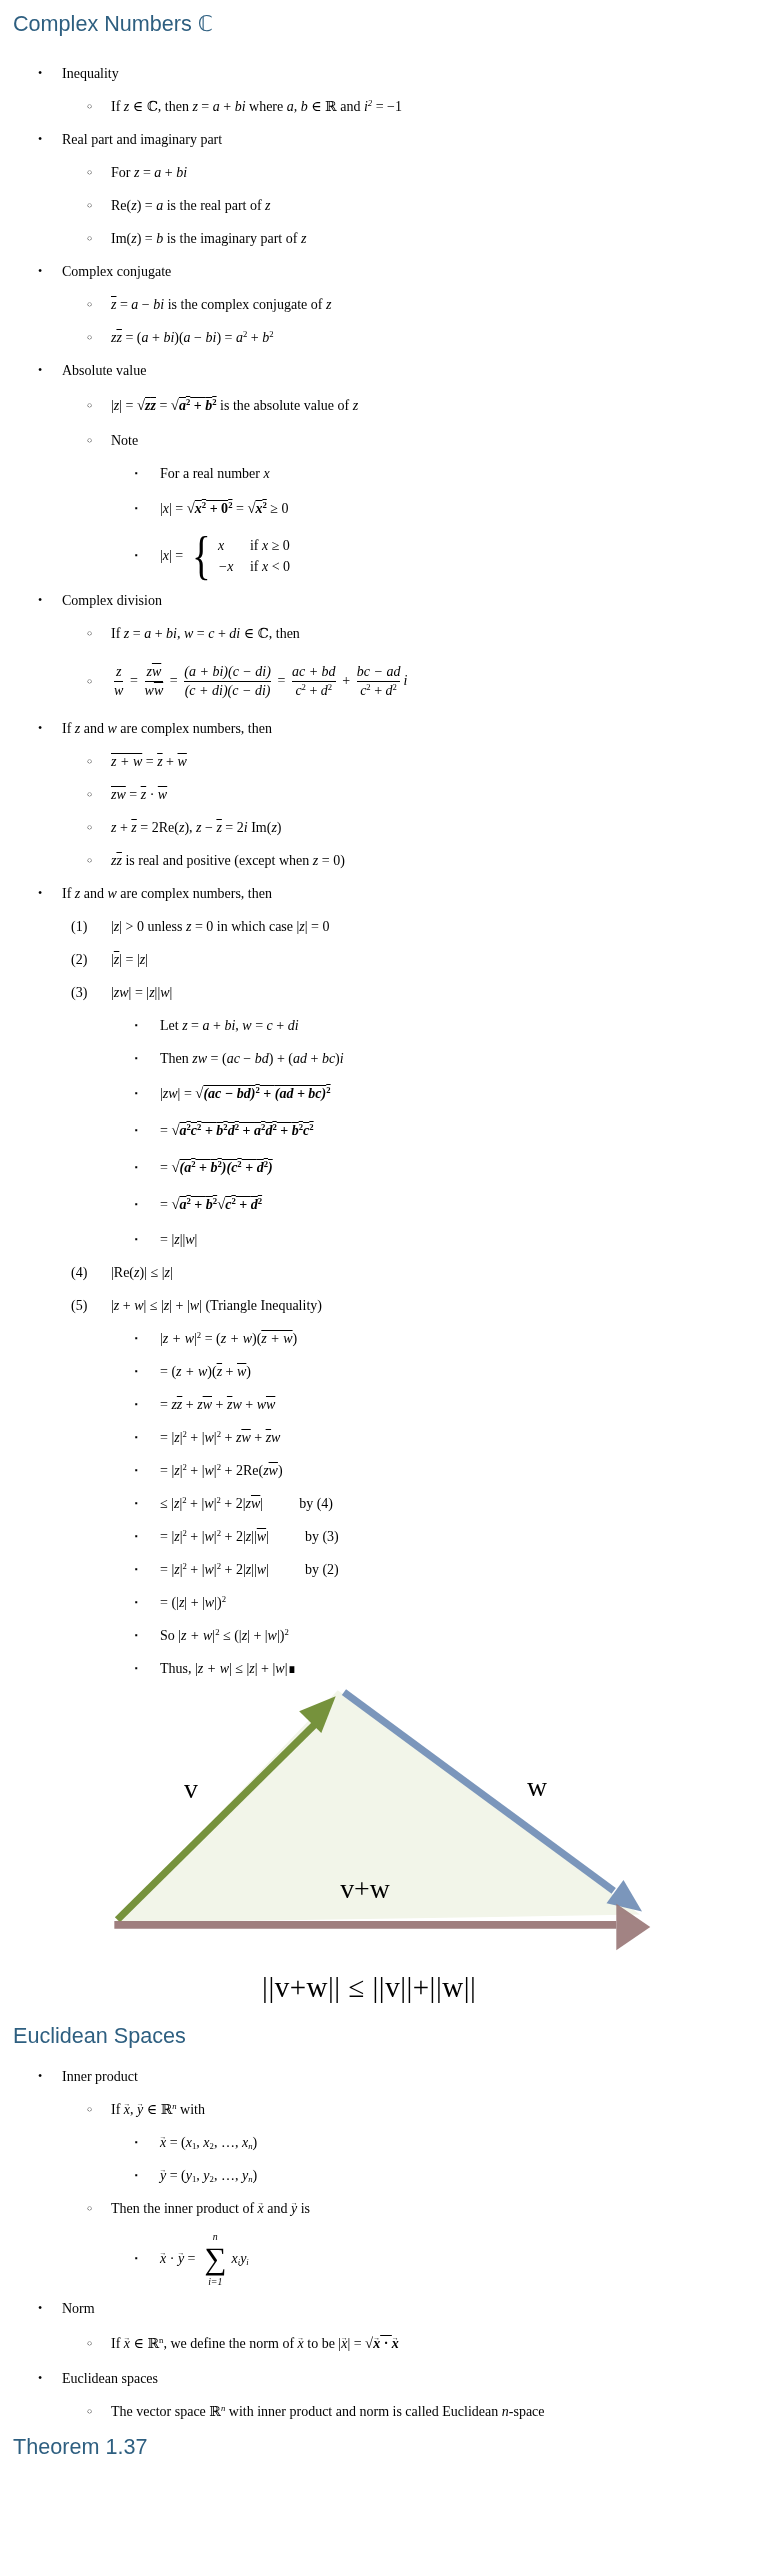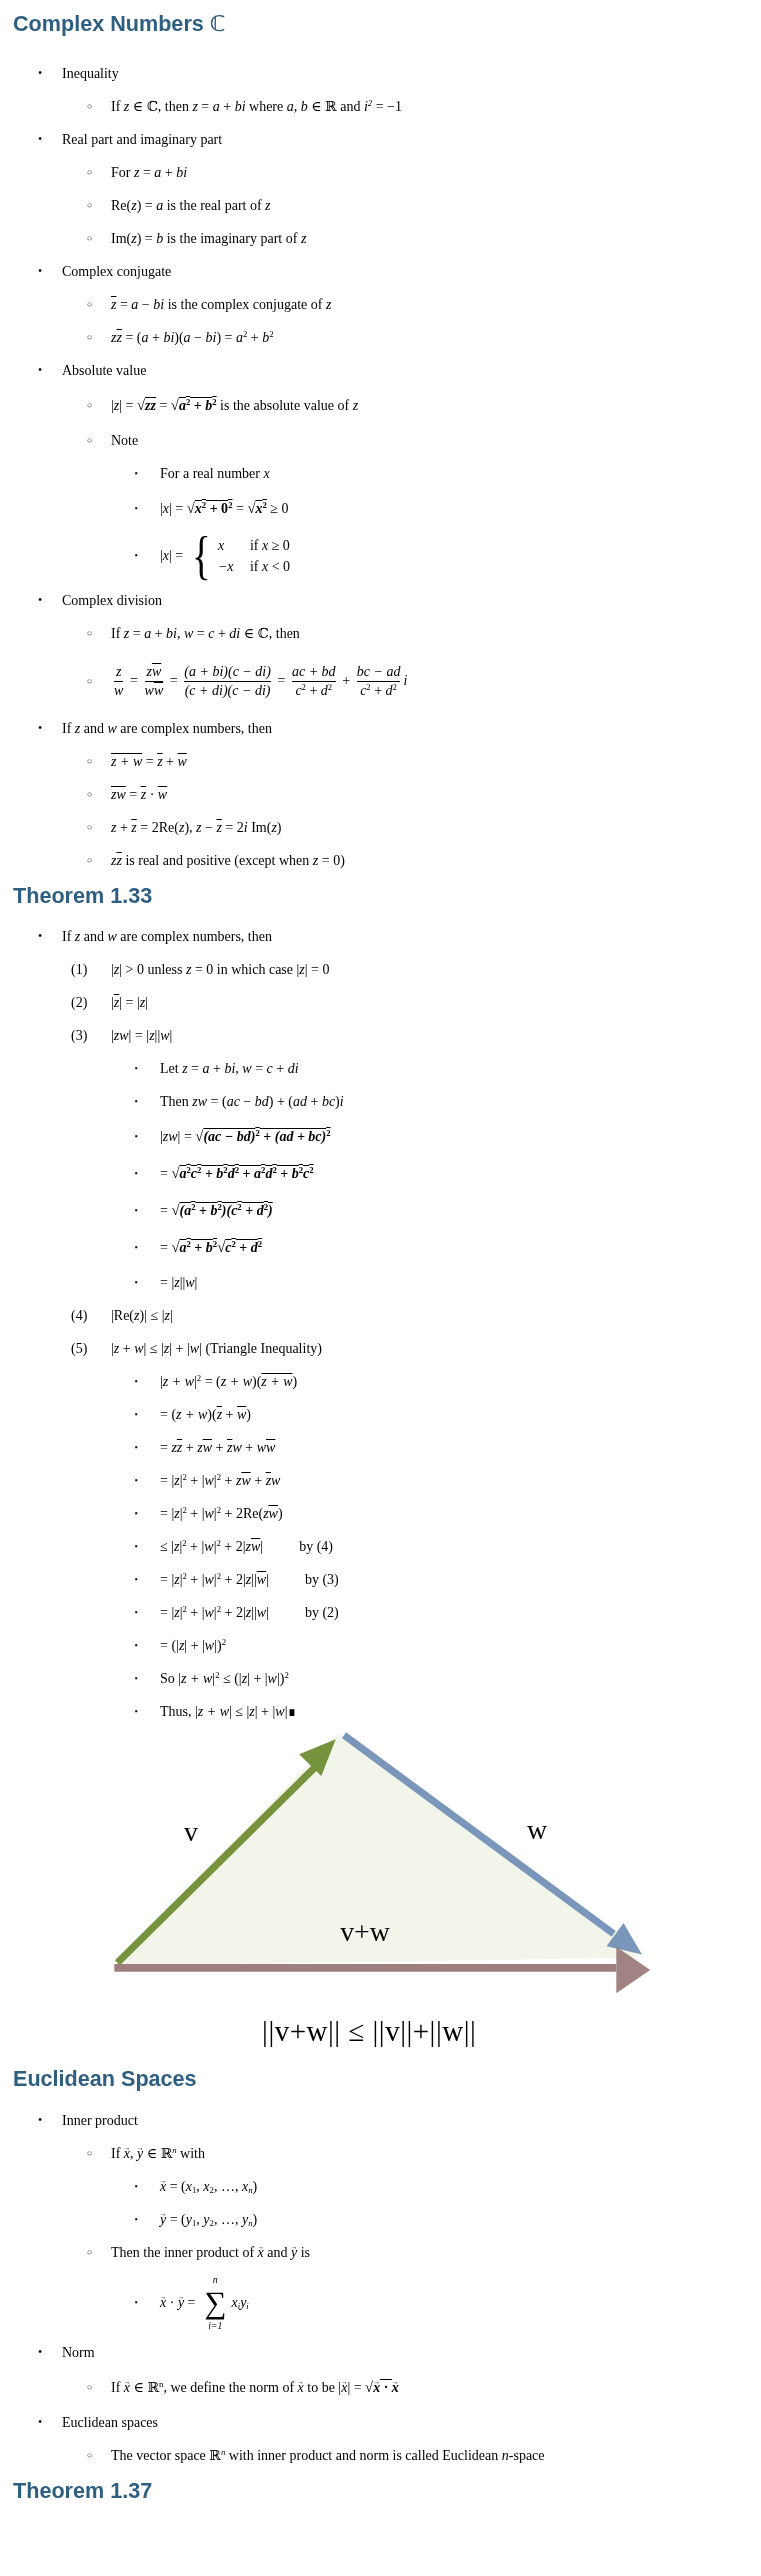--- a/index.html
+++ b/index.html
@@ -1,18 +1,18 @@
 <!DOCTYPE html>
 <html style="font-size:8.2px"><head>
 <meta charset="utf-8">
 <style>
   html,body{margin:0;padding:0;}
   body{width:761px;height:2816px;background:#ffffff;overflow:hidden;}
   .doc{width:761px;height:2816px;font-family:"Liberation Serif","DejaVu Serif","DejaVu Sans",serif;color:#000;}
-  h1,h2{font-family:"Liberation Sans","DejaVu Sans",sans-serif;color:#2E5F80;font-size:21.6px;font-weight:700;line-height:25px;}
+  h1,h2{font-family:"Liberation Sans","DejaVu Sans",sans-serif;color:#2E5F80;font-size:21.6px;font-weight:400;line-height:25px;}
   h1{margin:11.3px 0 20.6px 13px;}
   h2{margin:6.2px 0 12.4px 13px;}
   h2.sp{margin-top:15.5px;}
   .li{position:relative;line-height:33px;font-size:14px;}
   .li .m{position:absolute;top:0;bottom:0;display:flex;align-items:center;}
   .lv1{padding-left:62px;} .lv1 .m{left:38px;font-size:12px;}
   .lv2{padding-left:111px;} .lv2 .m{left:87px;font-size:8.8px;}
   .lv3{padding-left:160px;} .lv3 .m{left:135px;font-size:8.2px;}
   .lvn{padding-left:111px;} .lvn .m{left:71px;font-size:14px;}
   .tall{line-height:37px;}
@@ -101,21 +101,20 @@
     </div>
 
   <div>
       <div class="li lv1"><span class="m">•</span><span class="c"><span>If </span><span class="it">z</span><span> and </span><span class="it">w</span><span> are complex numbers, then</span></span></div>
       <div class="li lv2"><span class="m">○</span><span class="c"><span class="it ovl">z + w</span><span> = </span><span class="it ovl">z</span><span> + </span><span class="it ovl">w</span></span></div>
       <div class="li lv2"><span class="m">○</span><span class="c"><span class="it ovl">zw</span><span> = </span><span class="it ovl">z</span><span> · </span><span class="it ovl">w</span></span></div>
       <div class="li lv2"><span class="m">○</span><span class="c"><span class="it">z</span><span> + </span><span class="it ovl">z</span><span> = 2Re(</span><span class="it">z</span><span>), </span><span class="it">z</span><span> − </span><span class="it ovl">z</span><span> = 2</span><span class="it">i</span><span> Im(</span><span class="it">z</span><span>)</span></span></div>
       <div class="li lv2"><span class="m">○</span><span class="c"><span class="it">z</span><span class="it ovl">z</span><span> is real and positive (except when </span><span class="it">z</span><span> = 0)</span></span></div>
     </div>
 
-  <h2>Theorem 1.33</h2>
   <div>
       <div class="li lv1"><span class="m">•</span><span class="c"><span>If </span><span class="it">z</span><span> and </span><span class="it">w</span><span> are complex numbers, then</span></span></div>
       <div class="li lvn"><span class="m">(1)</span><span class="c"><span>|</span><span class="it">z</span><span>| &gt; 0 unless </span><span class="it">z</span><span> = 0 in which case |</span><span class="it">z</span><span>| = 0</span></span></div>
       <div class="li lvn"><span class="m">(2)</span><span class="c"><span>|</span><span class="it ovl">z</span><span>| = |</span><span class="it">z</span><span>|</span></span></div>
       <div class="li lvn"><span class="m">(3)</span><span class="c"><span>|</span><span class="it">zw</span><span>| = |</span><span class="it">z</span><span>||</span><span class="it">w</span><span>|</span></span></div>
       <div class="li lv3"><span class="m">▪</span><span class="c"><span>Let </span><span class="it">z</span><span> = </span><span class="it">a</span><span> + </span><span class="it">bi</span><span>, </span><span class="it">w</span><span> = </span><span class="it">c</span><span> + </span><span class="it">di</span></span></div>
       <div class="li lv3"><span class="m">▪</span><span class="c"><span>Then </span><span class="it">zw</span><span> = (</span><span class="it">ac</span><span> − </span><span class="it">bd</span><span>) + (</span><span class="it">ad</span><span> + </span><span class="it">bc</span><span>)</span><span class="it">i</span></span></div>
       <div class="li lv3 tall"><span class="m">▪</span><span class="c"><span>|</span><span class="it">zw</span><span>| = </span><span class="rad"><span class="rsign">√</span><span class="ovl"><span class="it">(ac − bd)</span><sup>2</sup><span> + </span><span class="it">(ad + bc)</span><sup>2</sup></span></span></span></div>
       <div class="li lv3 tall"><span class="m">▪</span><span class="c"><span>= </span><span class="rad"><span class="rsign">√</span><span class="ovl"><span class="it">a</span><sup>2</sup><span class="it">c</span><sup>2</sup><span> + </span><span class="it">b</span><sup>2</sup><span class="it">d</span><sup>2</sup><span> + </span><span class="it">a</span><sup>2</sup><span class="it">d</span><sup>2</sup><span> + </span><span class="it">b</span><sup>2</sup><span class="it">c</span><sup>2</sup></span></span></span></div>
       <div class="li lv3 tall"><span class="m">▪</span><span class="c"><span>= </span><span class="rad"><span class="rsign">√</span><span class="ovl"><span class="it">(a</span><sup>2</sup><span> + </span><span class="it">b</span><sup>2</sup><span class="it">)(c</span><sup>2</sup><span> + </span><span class="it">d</span><sup>2</sup><span class="it">)</span></span></span></span></div>

